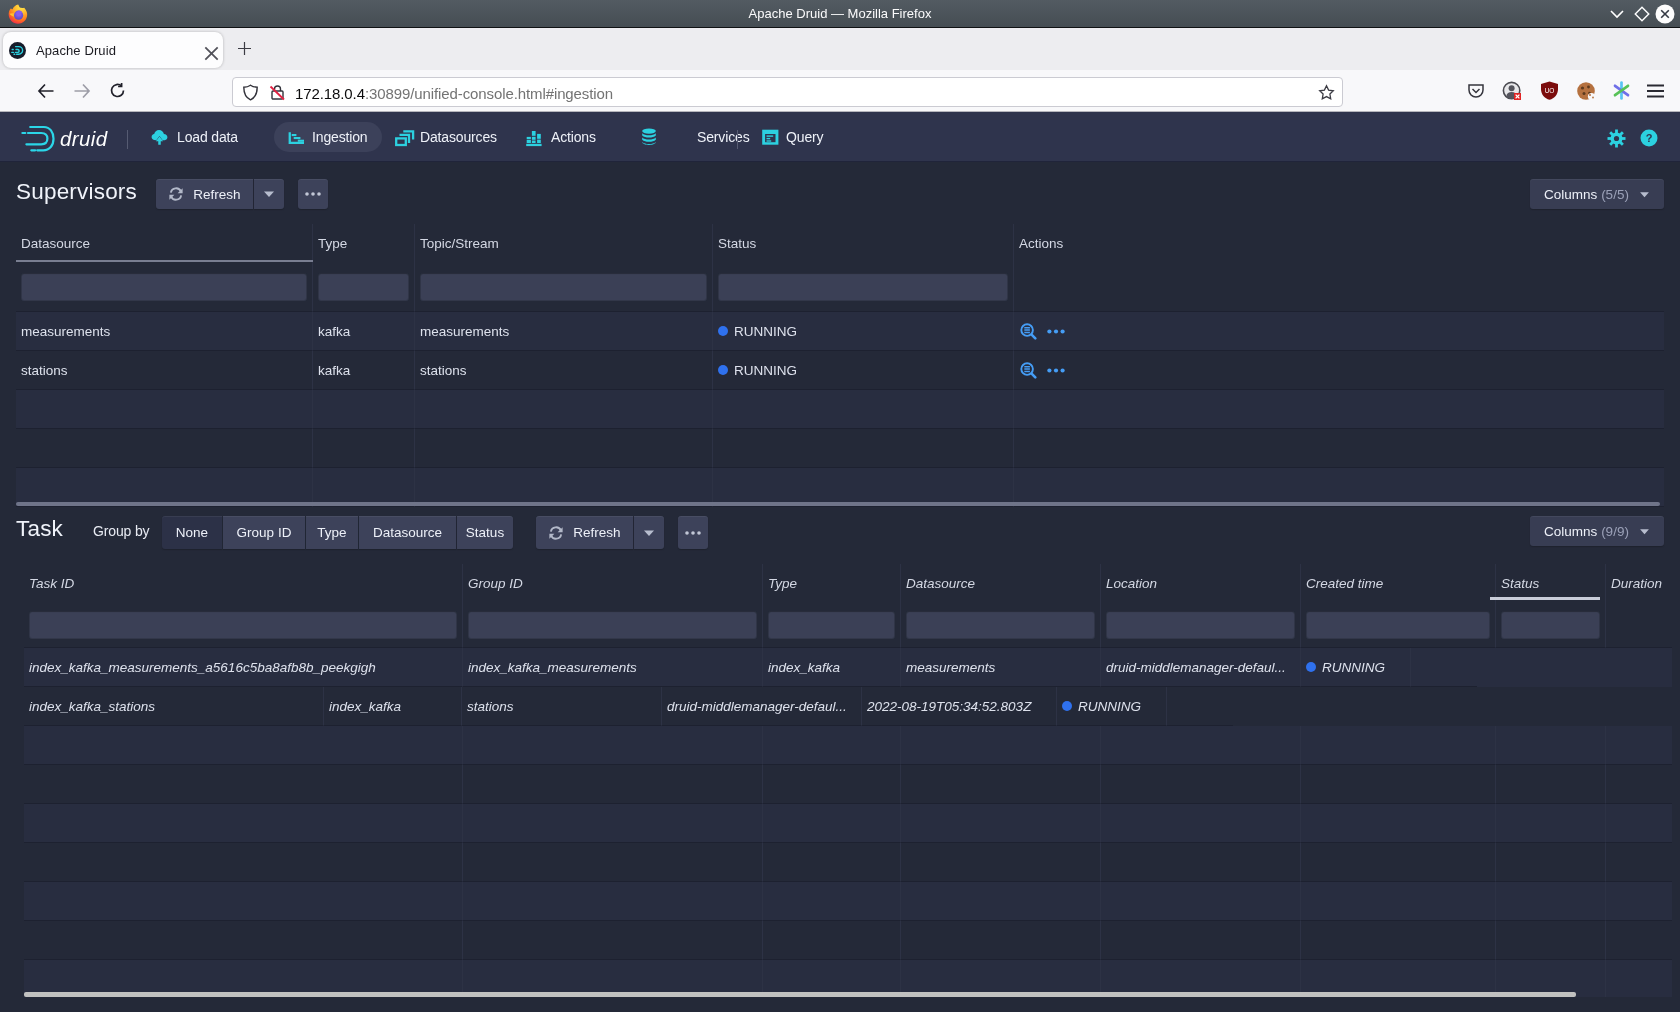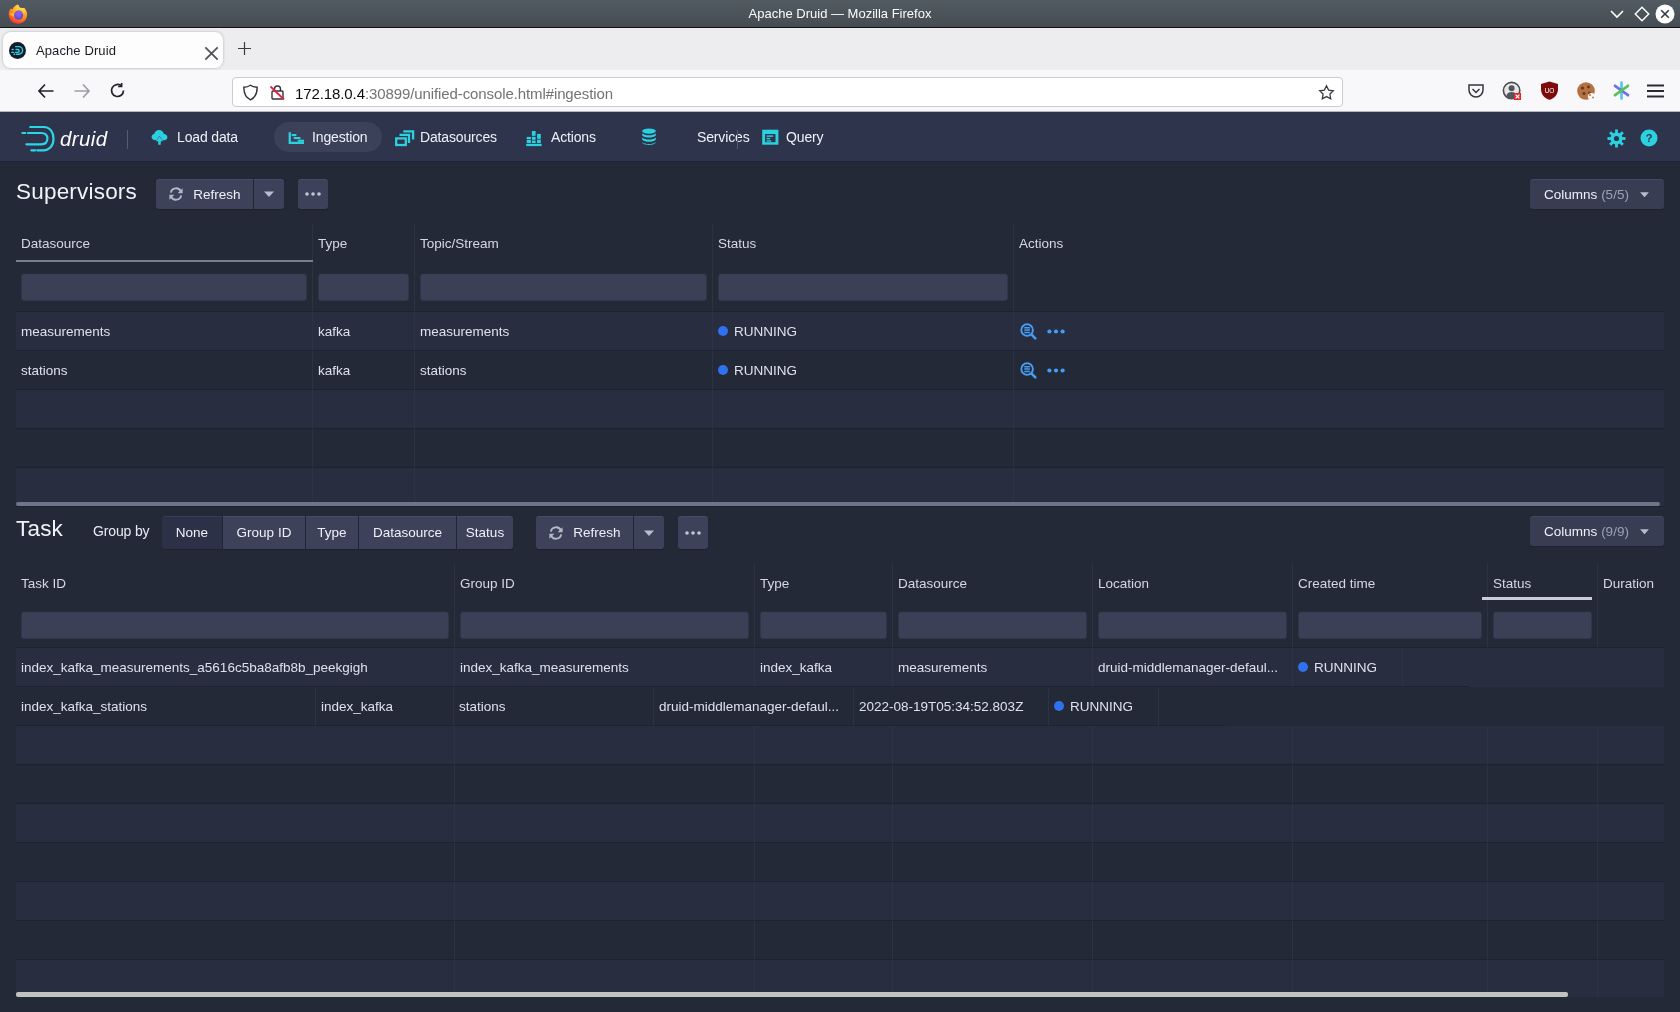--- a/index.html
+++ b/index.html
@@ -414,21 +414,21 @@
         <circle cx="8" cy="2" r="1.8"></circle>
         <circle cx="14" cy="2" r="1.8"></circle>
       </svg>
   </div>
   <div class="btn abs" style="left:1530px;top:404px;width:134px;height:30px;background:#383d53;">Columns&nbsp;<span class="muted">(9/9)</span>
     <svg style="margin-left:10px" width="11" height="7" viewBox="0 0 12 8">
         <path d="M1 1.5 H11 L6 7 Z" fill="#b7bdce"></path>
       </svg>
   </div>
 
-  <div class="dtable" id="tasktable" style="left:16px;top:452px;width:1648px;height:433px;">
+  <div class="dtable" id="tasktable" style="left:24px;top:452px;width:1648px;height:433px;font-style:italic;">
     <div class="trow thead" style="height:38px">
       <div style="width:439px">Task ID</div>
         <div style="width:300px">Group ID</div>
         <div style="width:138px">Type</div>
         <div style="width:200px">Datasource</div>
         <div style="width:200px">Location</div>
         <div style="width:195px">Created time</div>
         <div style="width:110px">Status</div>
         <div style="width:66px;border-right:none">Duration</div>
     </div>

